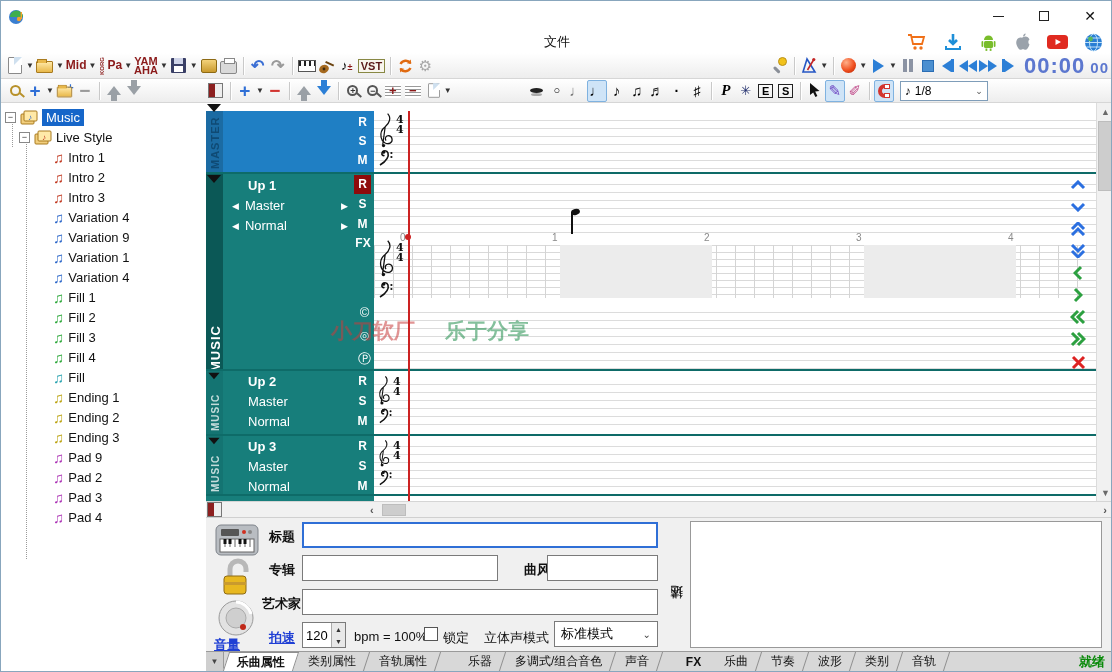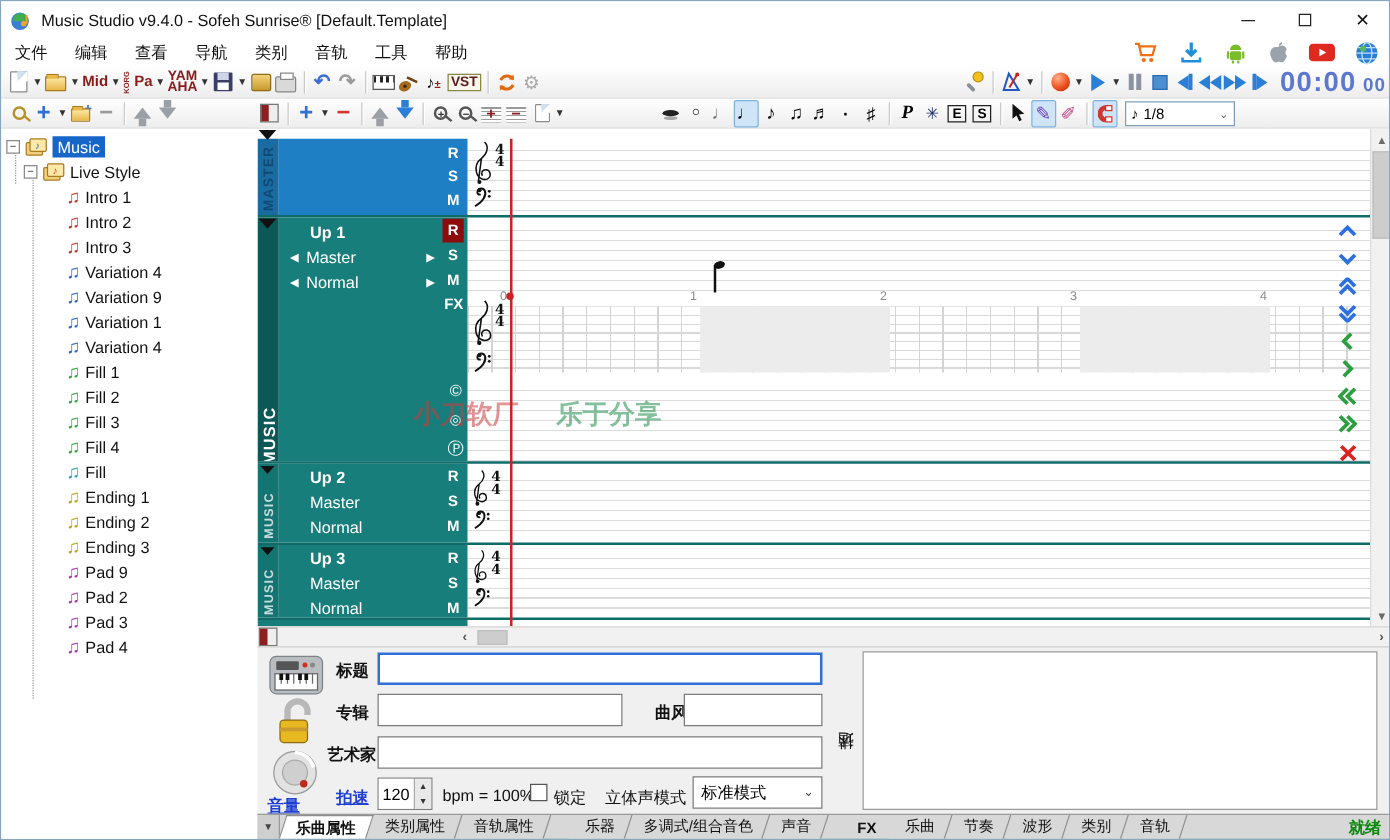--- a/index.html
+++ b/index.html
@@ -7,21 +7,21 @@
   #app{position:relative;width:1112px;height:672px;background:#fff;border:1px solid #88a6bd;overflow:hidden;}
   
   .titlebar{position:absolute;left:0;top:0;width:1112px;height:30px;background:#fff;display:flex;align-items:center;}
   .titlebar .ttl{font-size:13px;color:#111;margin-left:8px;}
   .winbtn{width:46px;height:30px;display:flex;align-items:center;justify-content:center;color:#222;}
   .winbtns{position:absolute;right:0;top:0;display:flex;}
   .glyph-min{width:11px;height:1px;background:#222;}
   .glyph-max{width:10px;height:10px;border:1px solid #222;}
   .glyph-close{font-size:14px;line-height:14px;color:#111;}
   
-  .menubar{position:absolute;left:0;top:30px;width:1112px;height:22px;background:#fff;display:flex;align-items:center;font-size:13px;color:#111;}
+  .menubar{position:absolute;left:0;top:30px;width:1112px;height:22px;background:#fff;display:flex;align-items:center;font-size:13px;color:#111;flex-direction:column;}
   .menubar .mi{padding:2px 11px;}
   .menuicons{position:absolute;right:8px;top:30px;height:22px;display:flex;align-items:center;gap:16px;}
   
   .tb{position:absolute;left:0;width:1112px;display:flex;align-items:center;background:linear-gradient(#ffffff,#ededed);border-bottom:1px solid #d6d6d6;}
   .tb1{top:52px;height:26px;padding:0 4px;}
   .tb2{top:78px;height:24px;padding:0 4px;}
   .tbtn{height:22px;min-width:20px;display:flex;align-items:center;justify-content:center;border-radius:2px;padding:0 1px;position:relative;}
   .tbtn.sel{background:#cfe4f7;border:1px solid #7fb2e0;}
   .dd{font-size:8px;color:#333;margin:0 1px 0 1px;}
   .sep{width:1px;height:18px;background:#c9c9c9;margin:0 4px;box-shadow:1px 0 0 #fff;}
@@ -127,21 +127,20 @@
 
 <div id="app">
 
   <div class="titlebar">
     <svg width="17" height="17" viewBox="0 0 17 17" style="margin-left:7px;">
       <circle cx="8" cy="9" r="7" fill="#3a7fd0"></circle>
         <path d="M2 9 a6.5 6.5 0 0 1 13 0" fill="#3fae4e"></path>
       <circle cx="11" cy="11" r="2.2" fill="#f4a22c"></circle>
         <rect x="12.6" y="4" width="1.4" height="7" fill="#f4a22c"></rect>
     </svg>
-    <span class="ttl">Music Studio v9.4.0 - Sofeh Sunrise®  [Default.Template]</span>
     <div class="winbtns">
       <div class="winbtn">
           <div class="glyph-min"></div>
         </div>
       <div class="winbtn">
           <div class="glyph-max"></div>
         </div>
       <div class="winbtn">
           <div class="glyph-close">✕</div>
         </div>

